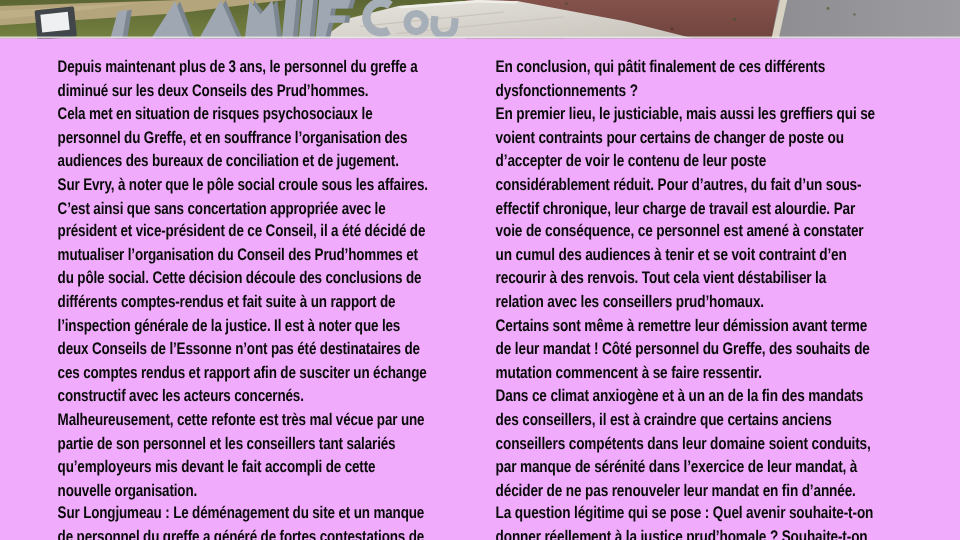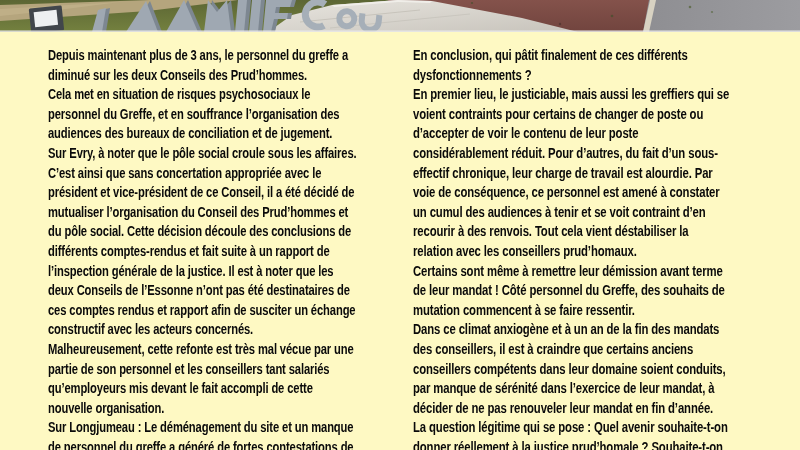--- a/index.html
+++ b/index.html
@@ -1,20 +1,20 @@
 <!DOCTYPE html>
 <html lang="fr"><head>
 <meta charset="utf-8">
 <style>
   html, body { margin: 0; padding: 0; background: #ffffff; }
   .page {
     position: relative;
     width: 800px;
     height: 450px;
-    background: #fef9c3;
+    background: #f0abfc;
     overflow: hidden;
     font-family: "Liberation Sans", sans-serif;
   }
   .banner {
     position: absolute;
     top: 0; left: 0;
     width: 800px;
     height: 32px;
     overflow: hidden;
   }

